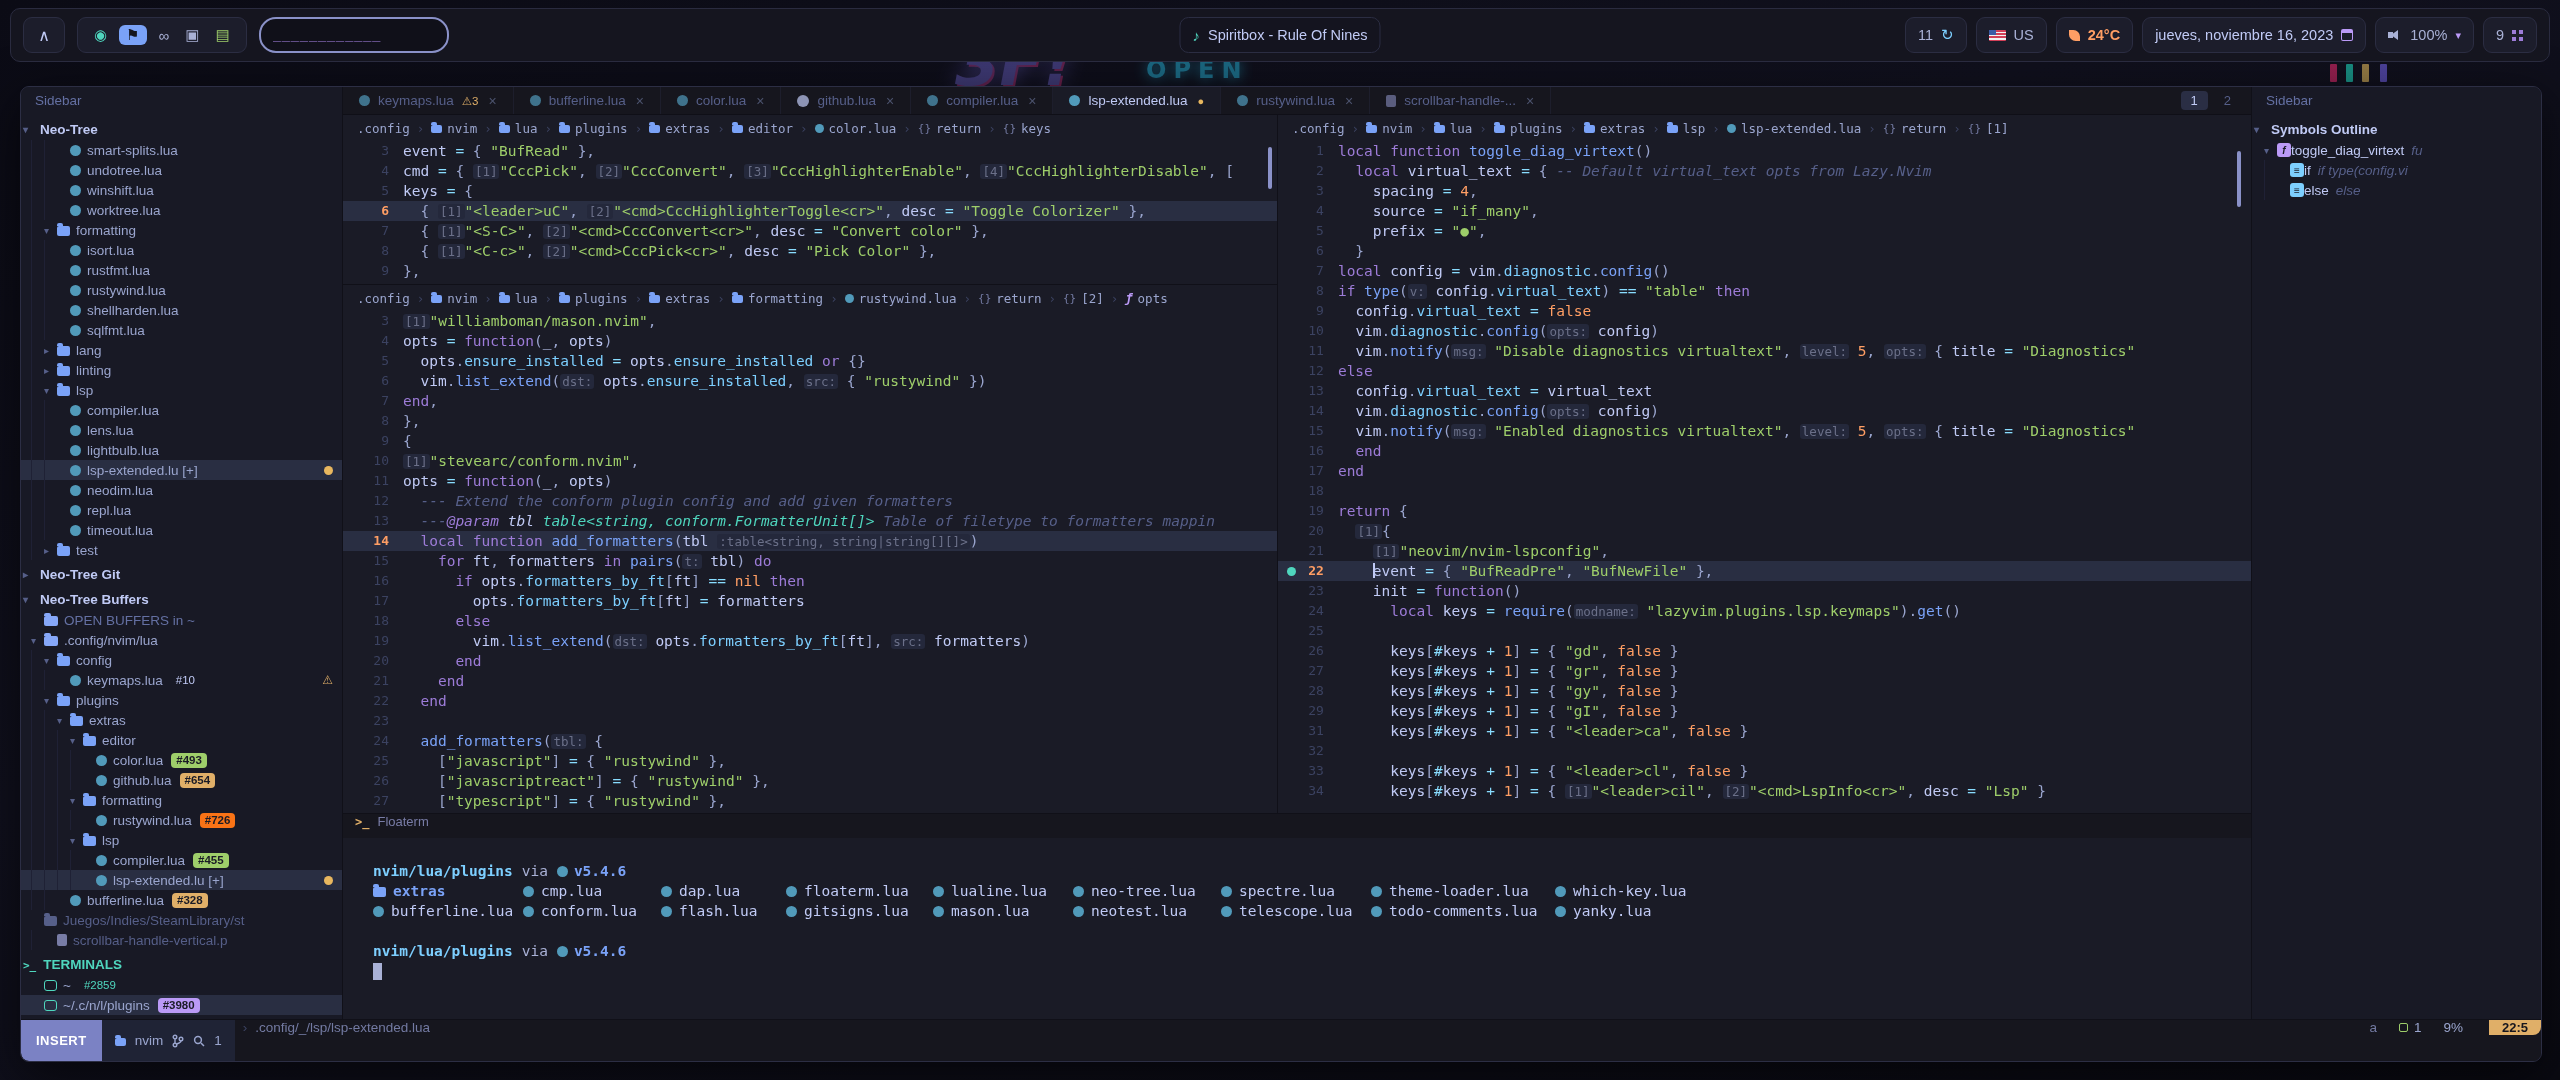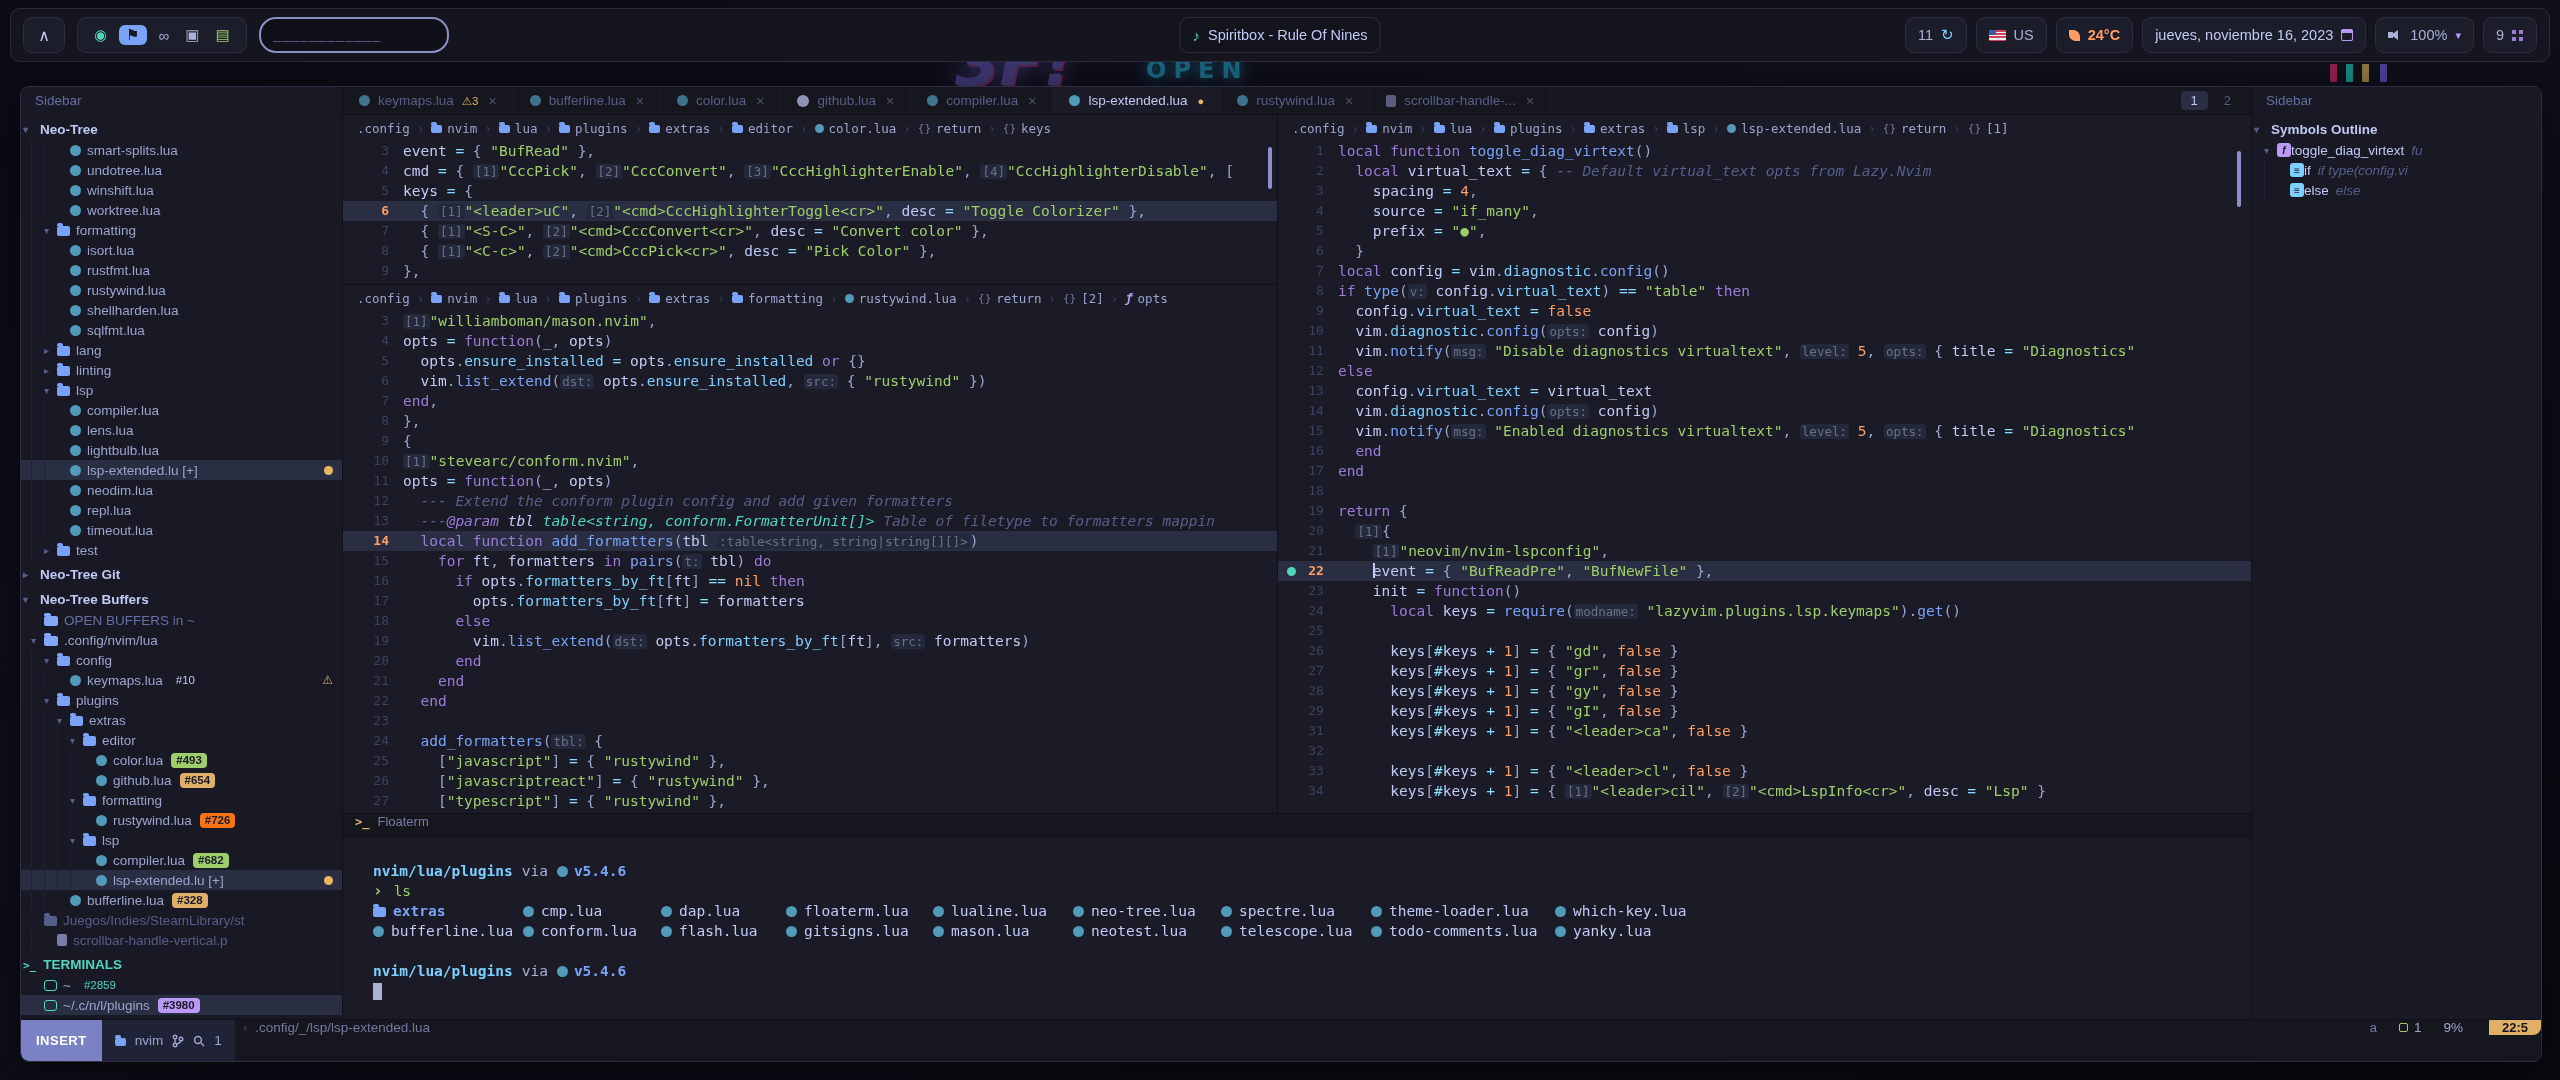--- a/index.html
+++ b/index.html
@@ -479,21 +479,21 @@
             <span class="lbl">lsp</span>
           </div>
           <div class="trow">
             <span class="guide"></span>
             <span class="guide"></span>
             <span class="guide"></span>
             <span class="guide"></span>
             <span class="chev"></span>
             <span class="ic ic-lua"></span>
             <span class="lbl">compiler.lua</span>
-            <span class="badge bdg-green">#682</span>
+            <span class="badge bdg-green">#455</span>
           </div>
           <div class="trow sel">
             <span class="guide"></span>
             <span class="guide"></span>
             <span class="guide"></span>
             <span class="guide"></span>
             <span class="chev"></span>
             <span class="ic ic-lua"></span>
             <span class="lbl">lsp-extended.lu [+]</span>
             <span class="trail bulb"></span>
@@ -814,21 +814,20 @@
       </div>
 
       <div class="floaterm">
         <div class="ft-bar">
           <span class="ft-icon"></span>
           <span>Floaterm</span>
         </div>
         <div class="term" id="term">
             <div class="tline"></div>
             <div class="tline"><span class="tpath">nvim/lua/plugins</span><span class="tvia">via</span><span class="ic ic-lua"></span><span class="tver">v5.4.6</span></div>
-            <div class="tline tprompt"><span class="tcmd">ls</span></div>
             <div class="tline lsrow"><span class="lscell isdir"><span class="ic ic-folder"></span><span class="lstext">extras</span></span><span class="lscell"><span class="ic ic-lua"></span><span class="lstext">cmp.lua</span></span><span class="lscell"><span class="ic ic-lua"></span><span class="lstext">dap.lua</span></span><span class="lscell"><span class="ic ic-lua"></span><span class="lstext">floaterm.lua</span></span><span class="lscell"><span class="ic ic-lua"></span><span class="lstext">lualine.lua</span></span><span class="lscell"><span class="ic ic-lua"></span><span class="lstext">neo-tree.lua</span></span><span class="lscell"><span class="ic ic-lua"></span><span class="lstext">spectre.lua</span></span><span class="lscell"><span class="ic ic-lua"></span><span class="lstext">theme-loader.lua</span></span><span class="lscell"><span class="ic ic-lua"></span><span class="lstext">which-key.lua</span></span></div>
             <div class="tline lsrow"><span class="lscell"><span class="ic ic-lua"></span><span class="lstext">bufferline.lua</span></span><span class="lscell"><span class="ic ic-lua"></span><span class="lstext">conform.lua</span></span><span class="lscell"><span class="ic ic-lua"></span><span class="lstext">flash.lua</span></span><span class="lscell"><span class="ic ic-lua"></span><span class="lstext">gitsigns.lua</span></span><span class="lscell"><span class="ic ic-lua"></span><span class="lstext">mason.lua</span></span><span class="lscell"><span class="ic ic-lua"></span><span class="lstext">neotest.lua</span></span><span class="lscell"><span class="ic ic-lua"></span><span class="lstext">telescope.lua</span></span><span class="lscell"><span class="ic ic-lua"></span><span class="lstext">todo-comments.lua</span></span><span class="lscell"><span class="ic ic-lua"></span><span class="lstext">yanky.lua</span></span></div>
             <div class="tline"></div>
             <div class="tline"><span class="tpath">nvim/lua/plugins</span><span class="tvia">via</span><span class="ic ic-lua"></span><span class="tver">v5.4.6</span></div>
             <div class="tline"><span class="tcursor"></span></div>
           </div>
       </div>
     </div>
 
     <aside class="sidebar-right">

